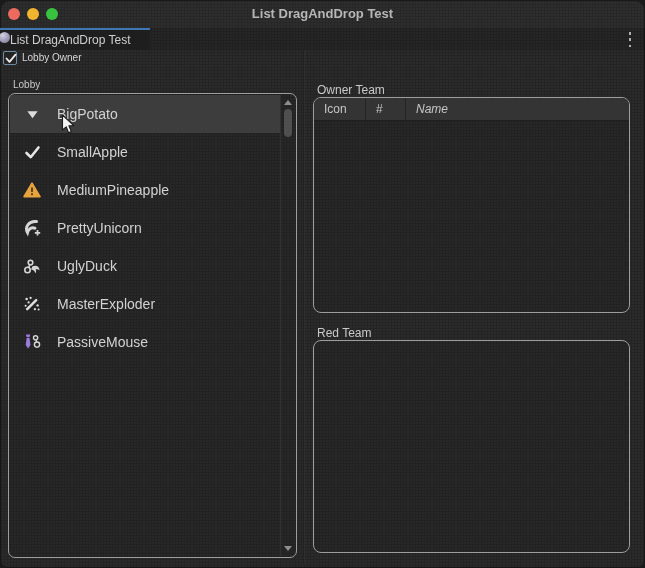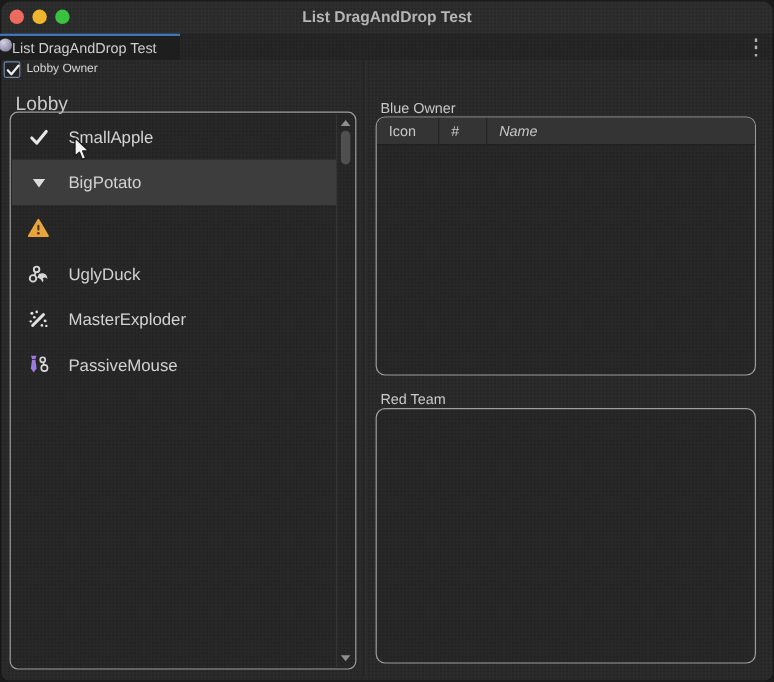--- a/index.html
+++ b/index.html
@@ -30,21 +30,21 @@
   .kebab i{width:2.5px;height:2.5px;background:#b2b2b2;display:block;}
 
   
   .cb-row{position:absolute;top:51px;left:3px;height:14px;}
   .checkbox{position:absolute;left:0;top:0;width:12px;height:12px;background:#232323;
     border:1px solid #6d89a7;border-radius:2px;}
   .checkbox svg{position:absolute;left:0px;top:0px;}
   .cb-label{position:absolute;left:19px;top:0px;font-size:10px;line-height:14px;color:#d6d6d6;white-space:nowrap;}
 
   
-  .lobby-label{position:absolute;left:13px;top:79px;font-size:16px;color:#c9c9c9;}
+  .lobby-label{position:absolute;left:13px;top:79px;font-size:10px;color:#c9c9c9;}
   .lobby-list{position:absolute;left:8px;top:93px;width:289px;height:465px;box-sizing:border-box;
     border:1px solid #9d9d9d;border-radius:7px;background:rgba(0,0,0,0.05);overflow:hidden;}
   .rows{position:absolute;left:1px;top:1px;right:16px;}
   .row{position:relative;height:38px;display:flex;align-items:center;}
   .row.selected{background:#3d3d3d;}
   .row .ricon{width:18px;height:18px;margin-left:13px;flex:0 0 18px;display:flex;align-items:center;justify-content:center;}
   .row .rlabel{margin-left:16px;font-size:14px;color:#d2d2d2;white-space:nowrap;}
 
   
   .vscroll{position:absolute;top:1px;bottom:1px;right:1px;width:14px;border-left:1px solid rgba(255,255,255,0.07);}
@@ -110,48 +110,58 @@
       </svg>
     </span>
     <span class="cb-label">Lobby Owner</span>
   </div>
 
   <div class="lobby-label">Lobby</div>
 
   <div class="lobby-list">
     <div class="rows">
 
+      <div class="row selected">
+        <span class="ricon">
+          <svg width="15" height="15" viewBox="0 0 16 16">
+              <path d="M2.5 4.5h11L8 12z" fill="#dcdcdc"></path>
+            </svg>
+        </span>
+        <span class="rlabel">BigPotato</span>
+      </div>
+
       <div class="row">
         <span class="ricon">
           <svg width="17" height="15" viewBox="0 0 17 15">
               <path d="M2.5 8l4.2 4.2L14.5 2.5" stroke="#e6e6e6" stroke-width="2.6" fill="none" stroke-linecap="round" stroke-linejoin="round"></path>
             </svg>
         </span>
         <span class="rlabel">SmallApple</span>
-      </div>
-
-      <div class="row selected">
-        <span class="ricon">
-          <svg width="15" height="15" viewBox="0 0 16 16">
-              <path d="M2.5 4.5h11L8 12z" fill="#dcdcdc"></path>
-            </svg>
-        </span>
-        <span class="rlabel">BigPotato</span>
       </div>
 
       <div class="row">
         <span class="ricon">
           <svg width="18" height="16" viewBox="0 0 18 16">
             <path d="M9 1.1 L17 14.6 H1 Z" fill="#e8a33d" stroke="#e8a33d" stroke-width="1.6" stroke-linejoin="round"></path>
             <rect x="8.15" y="5.2" width="1.7" height="5" rx="0.85" fill="#42320f"></rect>
             <circle cx="9" cy="12.3" r="1.05" fill="#42320f"></circle>
           </svg>
         </span>
-      </div>
-
+        <span class="rlabel">MediumPineapple</span>
+      </div>
+
+      <div class="row">
+        <span class="ricon">
+          <svg width="18" height="18" viewBox="0 0 18 18">
+            <path d="M13.5 2.5 C6 1.5 1.5 8 4.5 13.5 C5.5 9.5 8.5 8.2 12 9.2" stroke="#d6d6d6" stroke-width="3" fill="none" stroke-linecap="round"></path>
+            <path d="M11.8 13.8 h5.4 M14.5 11.1 v5.4" stroke="#d6d6d6" stroke-width="1.7"></path>
+          </svg>
+        </span>
+        <span class="rlabel">PrettyUnicorn</span>
+      </div>
 
       <div class="row">
         <span class="ricon">
           <svg width="18" height="18" viewBox="0 0 18 18">
             <circle cx="4.5" cy="13" r="2.7" fill="none" stroke="#d6d6d6" stroke-width="1.6"></circle>
             <circle cx="7.5" cy="5.5" r="2.3" fill="none" stroke="#d6d6d6" stroke-width="1.6"></circle>
             <path d="M5.7 10.6 L6.8 7.7" stroke="#d6d6d6" stroke-width="1.6"></path>
             <path d="M9.5 9.2 c4.2 -1.6 7 0.6 7 4.2 c-1.2 -1.2 -2.8 -1.4 -3.9 -0.6 c0.9 1.1 0.7 2.8 -0.3 3.4 c-0.5 -2.3 -2.4 -3.6 -4.3 -3.6 z" fill="#d6d6d6"></path>
           </svg>
         </span>
@@ -191,21 +201,21 @@
 
     <div class="vscroll">
       <span class="sb-up"></span>
       <span class="sb-thumb"></span>
       <span class="sb-down"></span>
     </div>
   </div>
 
   <div class="splitter"></div>
 
-  <div class="team-label blue-label">Blue Owner</div>
+  <div class="team-label blue-label">Owner Team</div>
   <div class="team-box blue-box">
     <div class="mc-header">
       <div class="mc-col col-icon">Icon</div>
       <div class="mc-col col-num">#</div>
       <div class="mc-col col-name">Name</div>
     </div>
   </div>
 
   <div class="team-label red-label">Red Team</div>
   <div class="team-box red-box"></div>

